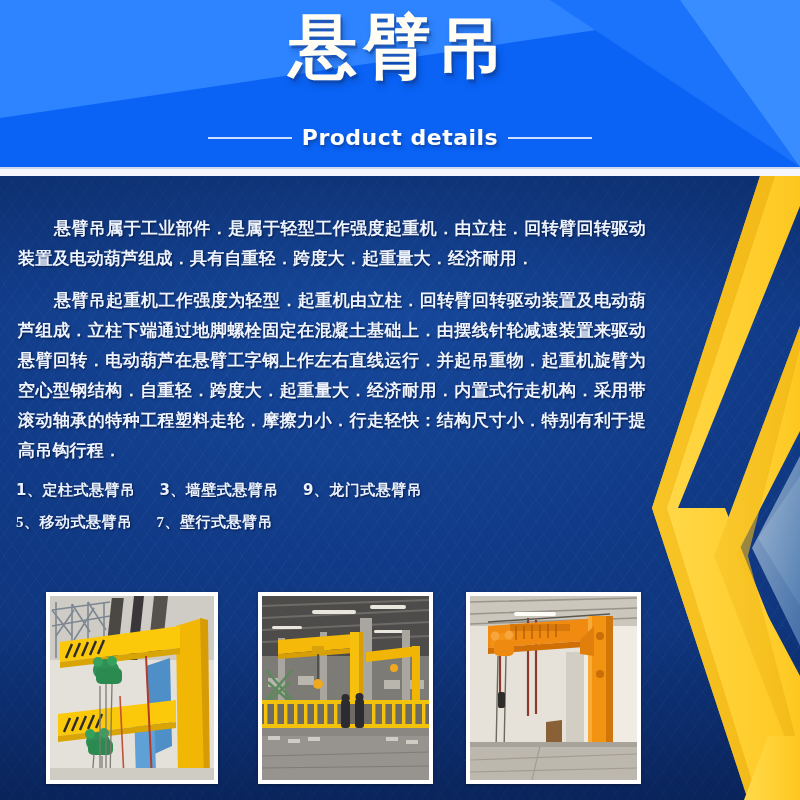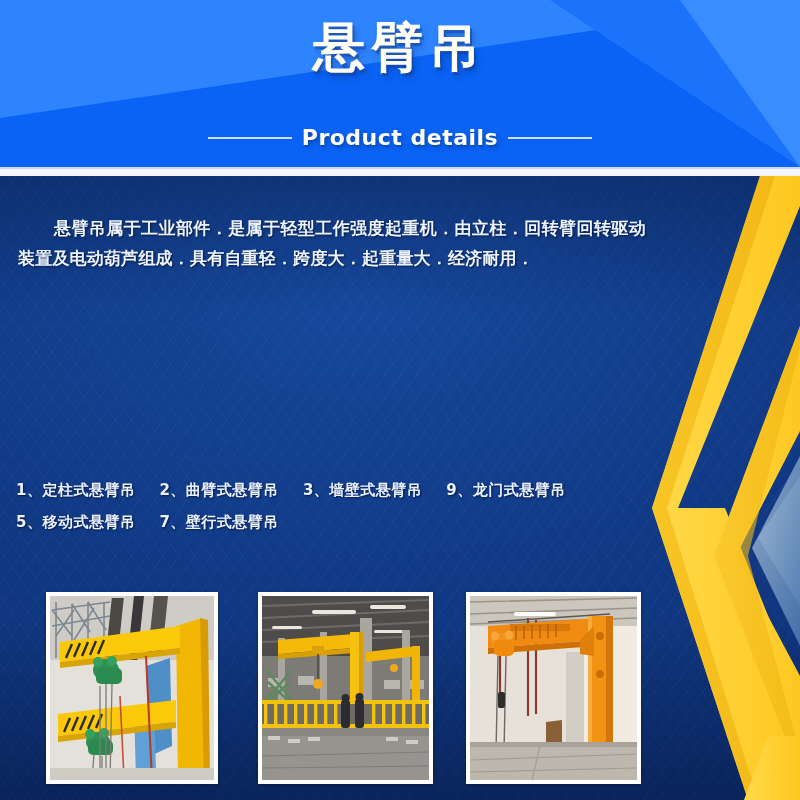--- a/index.html
+++ b/index.html
@@ -11,21 +11,21 @@
   #header{position:absolute;left:0;top:0;width:800px;height:167px;overflow:hidden;
           background:#0a63f5;}
   .hdr-tri-a{position:absolute;left:0;top:0;width:0;height:0;
              border-top:118px solid #2e84ff;border-right:800px solid transparent;}
   .hdr-tri-b{position:absolute;right:0;top:0;width:0;height:0;
              border-top:167px solid #1b72fb;border-left:250px solid transparent;}
   .hdr-tri-c{position:absolute;right:0;top:0;width:0;height:0;
              border-top:167px solid #3a8dff;border-left:120px solid transparent;}
 
   #hdr-title{position:absolute;left:0;right:0;top:16px;text-align:center;
-             font-size:52px;line-height:62px;font-weight:bold;color:#fffdf4;
+             font-size:68px;line-height:62px;font-weight:bold;color:#fffdf4;
              letter-spacing:6px;
              text-shadow:2px 3px 0 rgba(20,60,140,.45), 3px 5px 6px rgba(10,40,110,.35);}
   #hdr-sub-wrap{position:absolute;left:0;right:0;top:125px;text-align:center;
                 display:flex;align-items:center;justify-content:center;gap:10px;}
   .hdr-rule{display:block;width:84px;height:2px;background:#dfeaff;opacity:.92;}
   #hdr-sub{font-size:22px;font-weight:bold;color:#ffffff;letter-spacing:.5px;
            text-shadow:1px 2px 0 rgba(18,70,160,.5),2px 3px 4px rgba(10,40,110,.35);}
 
   
   #sep-white{position:absolute;left:0;top:167px;width:800px;height:9px;background:#f4f6fb;
@@ -60,21 +60,21 @@
   #cat-title{position:absolute;left:18px;top:268px;color:#ffffff;font-size:25px;
              font-weight:bold;letter-spacing:2px;
              text-shadow:1px 2px 3px rgba(4,20,56,.8);}
   .cat-row{position:absolute;left:16px;width:630px;color:#eaf1ff;font-size:15px;
            font-weight:bold;letter-spacing:.5px;text-shadow:1px 1px 2px rgba(4,20,56,.85);
            display:flex;}
   #cat-row-1{top:305px;}
   #cat-row-2{top:337px;}
   .cat-item{white-space:nowrap;}
   #cat-row-1 .cat-item{margin-right:24px;}
-  #cat-row-2 .cat-item{margin-right:24px;}
+  #cat-row-2 .cat-item{margin-right:24px;font-family:Liberation Serif, serif;}
 
   
   #photos{position:absolute;left:0;top:590px;width:680px;height:200px;
           display:flex;justify-content:flex-start;gap:0;}
   .photo{position:absolute;background:#fff;padding:4px;box-sizing:border-box;
          box-shadow:0 1px 3px rgba(0,0,0,.35);}
   .photo .inner{width:100%;height:100%;overflow:hidden;position:relative;background:#8c8c8c;}
   .photo svg{display:block;width:100%;height:100%;}
 
   #photo-1{left:46px;top:2px;width:172px;height:192px;}
@@ -136,25 +136,25 @@
       <polygon points="160,150 160,255 96,380 160,500 160,600 74,380 160,150" fill="url(#gy1)"></polygon>
       <polygon points="160,150 160,172 108,380 160,578 160,600 74,380 160,150" fill="url(#gy2)" opacity="0.6"></polygon>
 
       <polygon points="128,560 160,560 160,624 104,624 128,560" fill="url(#gy1)"></polygon>
     </svg>
   </div>
 
   <div id="content">
 
     <p class="para" id="p1">悬臂吊属于工业部件．是属于轻型工作强度起重机．由立柱．回转臂回转驱动装置及电动葫芦组成．具有自重轻．跨度大．起重量大．经济耐用．</p>
+    <p class="para" id="p2">悬臂吊起重机工作强度为轻型．起重机由立柱．回转臂回转驱动装置及电动葫芦组成．立柱下端通过地脚螺栓固定在混凝土基础上．由摆线针轮减速装置来驱动悬臂回转．电动葫芦在悬臂工字钢上作左右直线运行．并起吊重物．起重机旋臂为空心型钢结构．自重轻．跨度大．起重量大．经济耐用．内置式行走机构．采用带滚动轴承的特种工程塑料走轮．摩擦力小．行走轻快：结构尺寸小．特别有利于提高吊钩行程．</p>
 
 
     <div class="cat-row" id="cat-row-1">
       <span class="cat-item">1、定柱式悬臂吊</span>
-      <span class="cat-item">2、曲臂式悬臂吊</span>
       <span class="cat-item">3、墙壁式悬臂吊</span>
       <span class="cat-item">9、龙门式悬臂吊</span>
     </div>
 
     <div class="cat-row" id="cat-row-2">
       <span class="cat-item">5、移动式悬臂吊</span>
       <span class="cat-item">7、壁行式悬臂吊</span>
     </div>
   </div>
 

